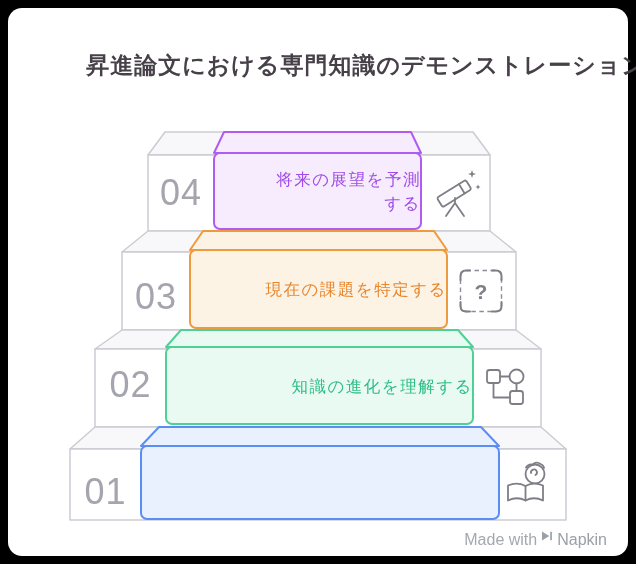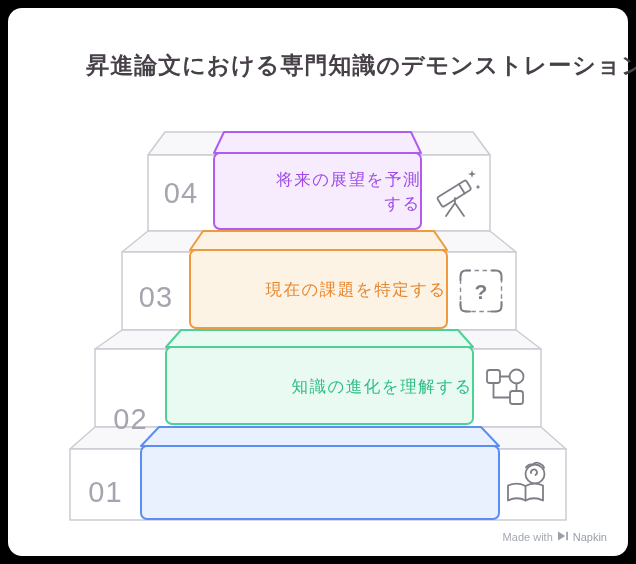--- a/index.html
+++ b/index.html
@@ -11,42 +11,42 @@
     position:absolute;left:8px;top:8px;width:620px;height:548px;
     background:#ffffff;border-radius:14px;
   }
   .scene{position:absolute;left:0;top:0;}
   .title{
     position:absolute;top:50px;left:0;width:636px;text-align:center;
     font-size:23px;font-weight:700;color:#474049;letter-spacing:1px;padding-left:48px;
   }
   .num{
     position:absolute;display:flex;align-items:center;justify-content:center;
-    font-size:29px;font-weight:400;color:#a5a5af;letter-spacing:1px;
+    font-size:36px;font-weight:400;color:#a5a5af;letter-spacing:1px;
   }
   .label{
     position:absolute;display:flex;flex-direction:column;align-items:flex-end;
     justify-content:center;text-align:center;font-size:16.5px;line-height:24px;
     font-weight:500;letter-spacing:1.5px;
   }
   .t-purple{color:#a04be8}.t-orange{color:#e8862e}.t-green{color:#2fbd85}.t-blue{color:#4a80e8}
 
   
   .tread{fill:#f8f8fa;stroke:#cbcbd3;stroke-width:1.5;stroke-linejoin:round}
   .face{fill:#ffffff;stroke:#cbcbd3;stroke-width:1.5;stroke-linejoin:round}
   .ctop{stroke-width:2;stroke-linejoin:round}
   .cbox{stroke-width:2}
   .icon{stroke:#7e7e87;stroke-width:1.8;fill:none;stroke-linecap:round;stroke-linejoin:round}
   .icon-dash{stroke:#8d8d95;stroke-width:1.4;fill:none;stroke-dasharray:4.5 3.5}
   .icon-fill{fill:#7e7e87;stroke:none}
   .icon-glyph{fill:#7e7e87;font-size:21px;font-weight:700;font-family:"Liberation Sans","DejaVu Sans",sans-serif}
 
   .watermark{
     position:absolute;top:531px;right:29px;display:flex;align-items:flex-start;gap:4px;
-    font-size:11px;color:#a3a9b0;margin-left:40px;
+    font-size:16px;color:#a3a9b0;margin-left:40px;
   }
   .watermark .brand{font-weight:400;color:#9aa0a8}
 </style>
 </head>
 <body>
 
 <div class="stage">
   <div class="card"></div>
 
   <svg class="scene" width="636" height="564" viewBox="0 0 636 564">
@@ -109,21 +109,21 @@
       <path class="icon" d="M3,-11 a3,3 0 1 1 4.5,2"></path>
       <path class="icon" style="fill:#ffffff" d="M-20,1.5 Q-11,-2.5 -2.5,2 Q6,-2.5 15,1.5 L15,16.5 Q6,12 -2.5,16.5 Q-11,12 -20,16.5 Z"></path>
       <line class="icon" x1="-2.5" y1="2" x2="-2.5" y2="16.5"></line>
     </g>
   </svg>
 
   <div class="title">昇進論文における専門知識のデモンストレーション</div>
 
   <div class="num" style="left:148px;top:155px;width:66px;height:76px;">04</div>
   <div class="num" style="left:122px;top:252px;width:68px;height:90px;">03</div>
-  <div class="num" style="left:95px;top:349px;width:71px;height:72px;margin-top:34px;">02</div>
+  <div class="num" style="left:95px;top:349px;width:71px;height:72px;">02</div>
   <div class="num" style="left:70px;top:449px;width:71px;height:86px;">01</div>
 
   <div class="label t-purple" style="left:214px;top:153px;width:207px;height:76px;">
     <span>将来の展望を予測</span>
     <span>する</span>
   </div>
   <div class="label t-orange" style="left:190px;top:250px;width:257px;height:78px;">
     <span>現在の課題を特定する</span>
   </div>
   <div class="label t-green" style="left:166px;top:347px;width:307px;height:77px;">

